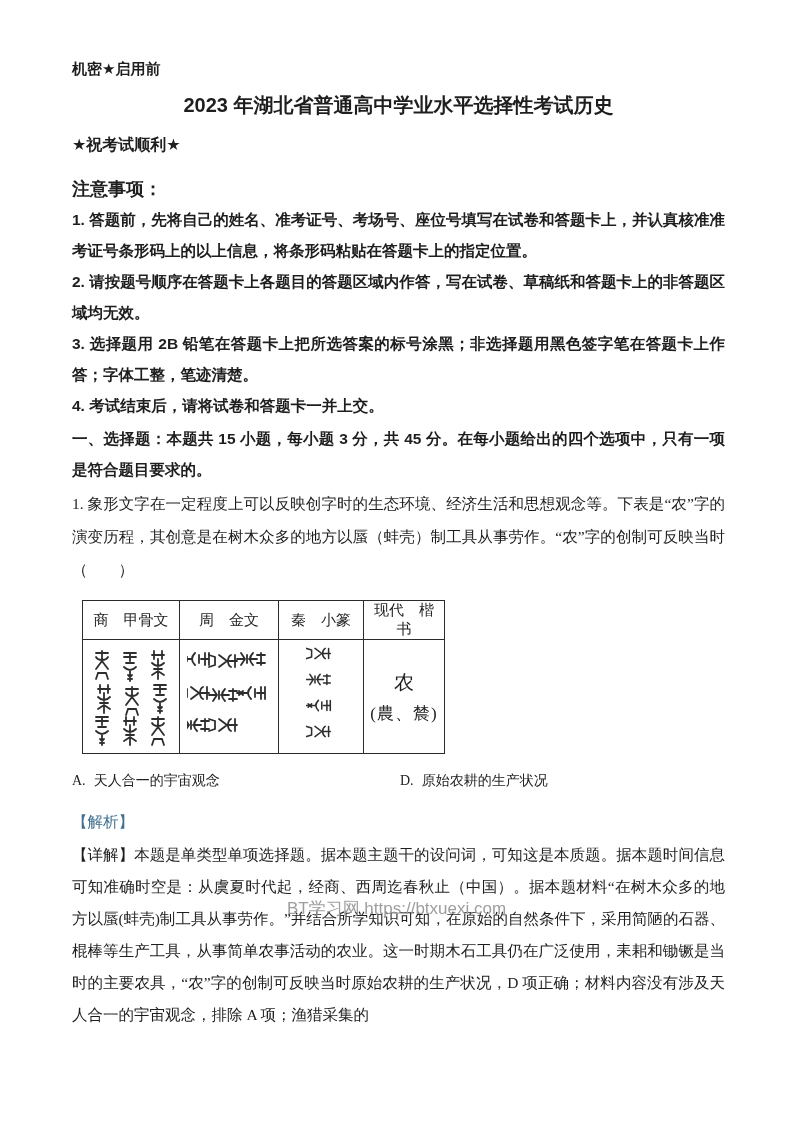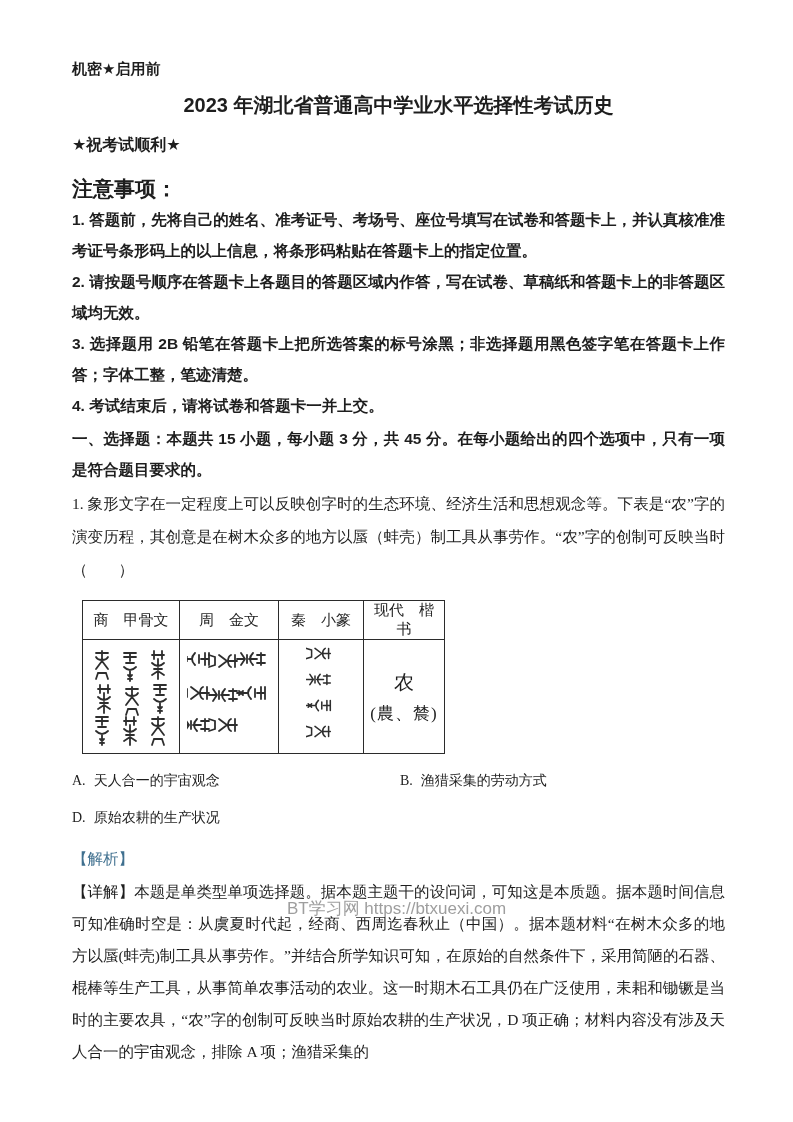--- a/index.html
+++ b/index.html
@@ -14,21 +14,21 @@
   .page {
     position: relative;
     width: 793px; height: 946px;
     padding: 58px 68px 0 72px;
   }
   .hei { font-family: "Liberation Sans", "DejaVu Sans", sans-serif; font-weight: bold; }
   .confidential { font-size: 15px; line-height: 22px; margin-bottom: 10px; }
   .title { font-size: 20px; line-height: 30px; text-align: center; margin: 8px 0 12px 0; }
   .subtitle { font-size: 16px; line-height: 26px; text-align: center; margin-bottom: 14px; }
   .wish { font-size: 16px; line-height: 26px; margin-bottom: 16px; }
-  .notice-heading { font-size: 21px; line-height: 30px; }
+  .notice-heading { font-size: 18px; line-height: 30px; }
   .notice { font-size: 15.5px; line-height: 31px; text-align: justify; }
   .section-heading { font-size: 15.5px; line-height: 31px; text-align: justify; margin-top: 2px; }
   .stem { font-size: 15.5px; line-height: 33px; text-align: justify; margin-top: 2px; }
   table.evo {
     border-collapse: collapse;
     margin: 14px 0 16px 10px;
     table-layout: fixed;
     padding-left: 7px;
   }
   table.evo th, table.evo td {
@@ -151,23 +151,20 @@
       </td>
     </tr>
   </tbody>
     </table>
 
   <div class="options">
     <p class="option">
       <span class="opt-label">A.</span><span>天人合一的宇宙观念</span>
     </p>
     <p class="option">
-      <span class="opt-label">B.</span><span>渔猎采集的劳动方式</span>
-    </p>
-    <p class="option">
       <span class="opt-label">D.</span><span>原始农耕的生产状况</span>
     </p>
   </div>
 
 
   <p class="analysis-line">
     <span class="blue">【解析】</span>
   </p>
 
   <p class="detail">

